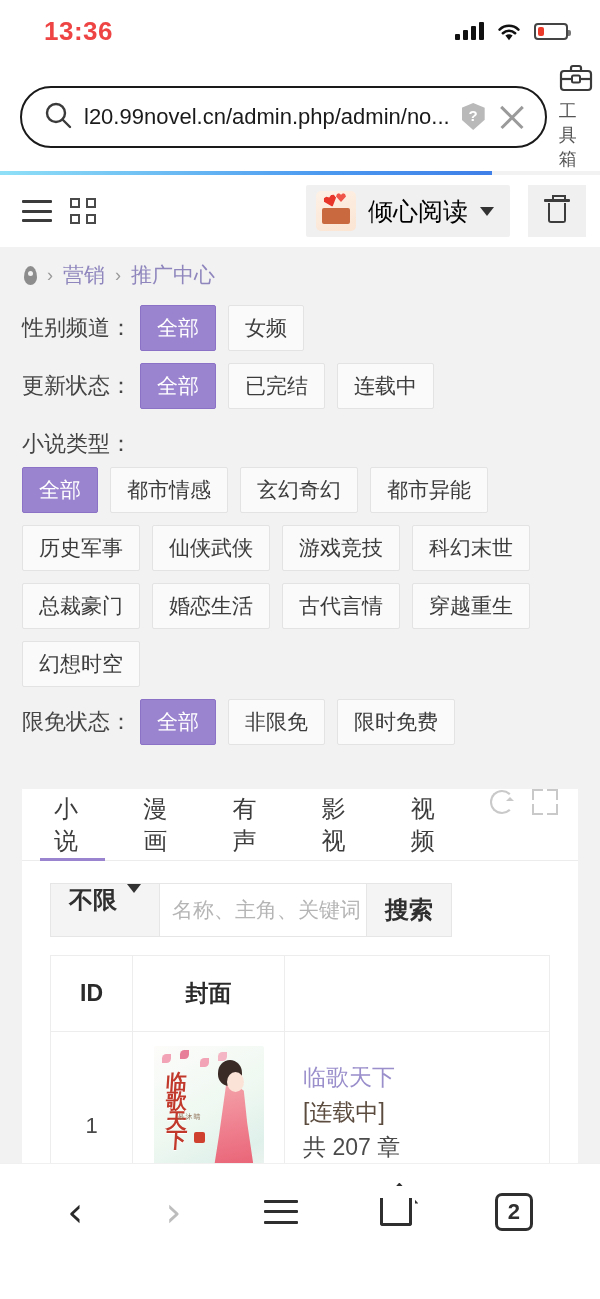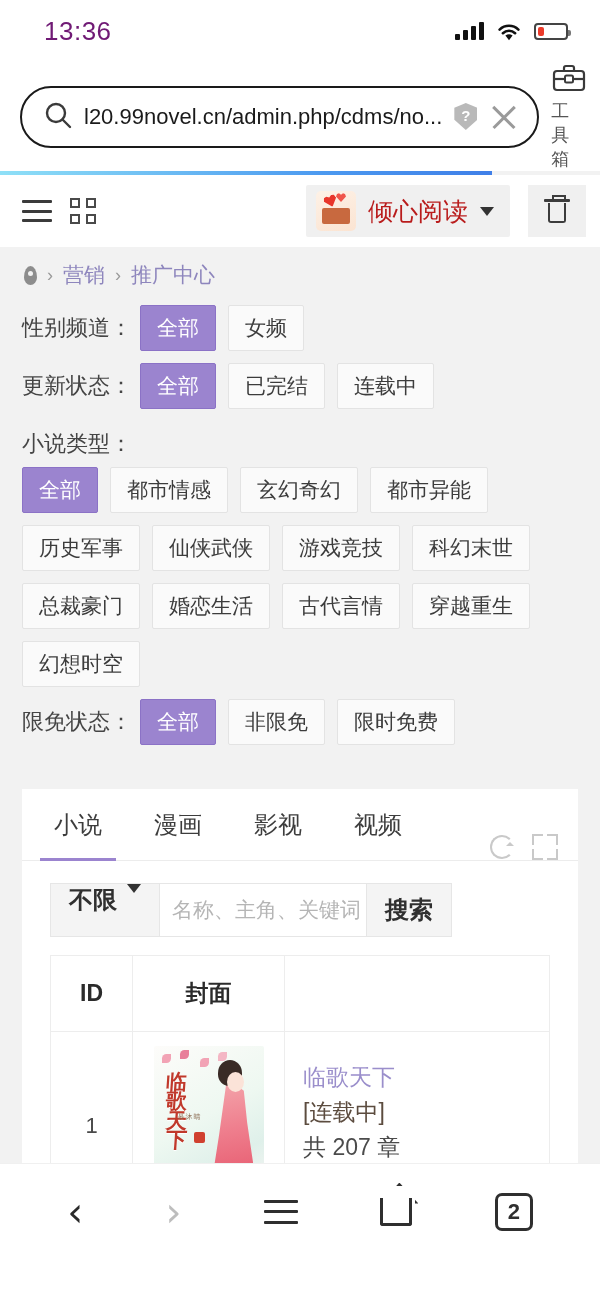--- a/index.html
+++ b/index.html
@@ -10,21 +10,21 @@
     overflow: hidden;
   }
   #app { position: relative; width: 600px; height: 1299px; display: flex; flex-direction: column; background:#f2f2f2; }
 
   
   .statusbar {
     height: 62px; flex: 0 0 62px; background: #fff;
     display: flex; align-items: center; justify-content: space-between;
     padding: 0 32px 0 44px;
   }
-  .status-time { font-size: 26px; font-weight: 400; color: #701a75; letter-spacing: .5px; }
+  .status-time { font-size: 26px; font-weight: 700; color: #ef4444; letter-spacing: .5px; }
   .status-icons { display: flex; align-items: center; gap: 12px; }
   .signal { display: flex; align-items: flex-end; gap: 3px; height: 18px; }
   .signal i { width: 5px; background: #111; border-radius: 1px; display:block; }
   .signal i:nth-child(1){ height: 6px; }
   .signal i:nth-child(2){ height: 10px; }
   .signal i:nth-child(3){ height: 14px; }
   .signal i:nth-child(4){ height: 18px; }
   .wifi { width: 26px; height: 19px; position: relative; }
   .battery { width: 34px; height: 17px; border: 2px solid #444; border-radius: 4px; position: relative; padding: 2px; }
   .battery::after { content:""; position:absolute; right:-5px; top:5px; width:3px; height:6px; background:#777; border-radius:0 2px 2px 0;}
@@ -71,21 +71,21 @@
   }
   .account-logo {
     width: 40px; height: 40px; border-radius: 5px; position: relative; overflow:hidden;
     background: linear-gradient(160deg,#fdf1e6 0%, #fbe4d2 100%);
   }
   .account-logo .book { position:absolute; left:6px; bottom:7px; width:28px; height:16px; background:#c8693f; border-radius:2px; }
   .account-logo .heart { position:absolute; left:8px; top:4px; width:13px; height:12px; background:#e8362b; transform: rotate(-20deg);
      clip-path: polygon(50% 100%, 0 38%, 10% 10%, 30% 4%, 50% 20%, 70% 4%, 90% 10%, 100% 38%); }
   .account-logo .heart2 { position:absolute; left:20px; top:2px; width:10px; height:9px; background:#f0554a;
      clip-path: polygon(50% 100%, 0 38%, 10% 10%, 30% 4%, 50% 20%, 70% 4%, 90% 10%, 100% 38%); }
-  .account-name { font-size: 25px; color:#b91c1c; }
+  .account-name { font-size: 25px; color:#000000; }
   .caret-down { width:0;height:0;border-left:7px solid transparent;border-right:7px solid transparent;border-top:9px solid #333; }
   .trash-btn { width: 58px; height: 52px; background:#f0f0f0; display:flex; align-items:center; justify-content:center; }
   .trash { width: 22px; height: 24px; position:relative; }
   .trash .lid { position:absolute; top:0; left:-2px; width:26px; height:3px; background:#3c3c3c; border-radius:1px;}
   .trash .lid::after{content:"";position:absolute;left:8px;top:-4px;width:10px;height:4px;border:2px solid #3c3c3c;border-bottom:0;}
   .trash .can { position:absolute; top:4px; left:2px; width:18px; height:20px; border:2.5px solid #3c3c3c; border-top:0; border-radius: 0 0 3px 3px;}
 
   
   .breadcrumb {
     flex: 0 0 56px; background:#f2f2f2; display:flex; align-items:center; gap:10px; padding: 0 24px; font-size: 21px; color:#9b93c4;
@@ -102,21 +102,21 @@
   .chips { display:flex; flex-wrap: wrap; gap: 12px; }
   .chip {
     min-width: 62px; height: 46px; padding: 0 16px; background:#fafafa; border:1px solid #e3e3e3;
     display:flex; align-items:center; justify-content:center; font-size: 21px; color:#3c3c3c; border-radius:2px;
   }
   .chip.active { background:#9b84cf; border-color:#8b72c6; color:#fff; }
   .chip.wide { min-width: 96px; }
 
   
   .card { background:#fff; margin: 14px 22px 0 22px; flex:1 1 auto; overflow:hidden; }
-  .tabs { display:flex; align-items:flex-end; border-bottom: 1px solid #ececec; height: 72px; padding-left: 22px; }
+  .tabs { display:flex; align-items:flex-start; border-bottom: 1px solid #ececec; height: 72px; padding-left: 22px; }
   .tab { font-size: 24px; color:#3d3d3d; padding: 0 10px; height: 100%; display:flex; align-items:center; position:relative; margin-right: 32px; }
   .tab.active { color:#3d3d3d; }
   .tab.active::after { content:""; position:absolute; left:-4px; right:-4px; bottom:-1px; height:3px; background:#9b84cf; }
   .tabs-spacer { flex:1; }
   .tab-tools { display:flex; align-items:center; gap:18px; padding-right: 20px; }
   .refresh-icon { width:24px;height:24px;border:2.5px solid #c9c9c9;border-radius:50%;border-right-color:transparent; position:relative;}
   .refresh-icon::after{content:"";position:absolute;right:-2px;top:1px;border:4px solid transparent;border-bottom-color:#c9c9c9;}
   .expand-icon { width:26px;height:26px;position:relative;}
   .expand-icon i{position:absolute;width:11px;height:11px;border:2.5px solid #c9c9c9;}
   .expand-icon i:nth-child(1){left:0;top:0;border-right:0;border-bottom:0;}
@@ -207,21 +207,21 @@
   </div>
 
   <div class="browser-top">
     <div class="urlbar">
       <span>
         <svg viewBox="0 0 28 28" width="28" height="28">
             <circle cx="12" cy="12" r="9" stroke="#3a3a3a" stroke-width="2.4" fill="none"></circle>
             <line x1="18.5" y1="18.5" x2="26" y2="26" stroke="#3a3a3a" stroke-width="2.4" stroke-linecap="round"></line>
           </svg>
       </span>
-      <span class="url-text">l20.99novel.cn/admin.php/cdms/no...</span>
+      <span class="url-text">l20.99novel.cn/admin.php/admin/no...</span>
       <span class="shield">
           <span>?</span>
         </span>
       <span class="xclose"></span>
     </div>
     <div class="toolbox">
       <span>
         <svg viewBox="0 0 34 30" width="34" height="30">
             <rect x="2" y="9" width="30" height="19" rx="3" stroke="#3a3a3a" stroke-width="2.2" fill="none"></rect>
             <path d="M12 9 V6 a2 2 0 0 1 2-2 h6 a2 2 0 0 1 2 2 v3" stroke="#3a3a3a" stroke-width="2.2" fill="none"></path>
@@ -325,20 +325,21 @@
         <span class="chip wide">限时免费</span>
       </div>
     </div>
   </div>
 
   <div class="card">
 
     <div class="tabs">
       <span class="tab active">小说</span>
       <span class="tab">漫画</span>
+      <span class="tab">有声</span>
       <span class="tab">影视</span>
       <span class="tab">视频</span>
       <span class="tabs-spacer"></span>
       <span class="tab-tools">
         <span class="refresh-icon"></span>
         <span class="expand-icon">
             <i></i>
             <i></i>
             <i></i>
             <i></i>

